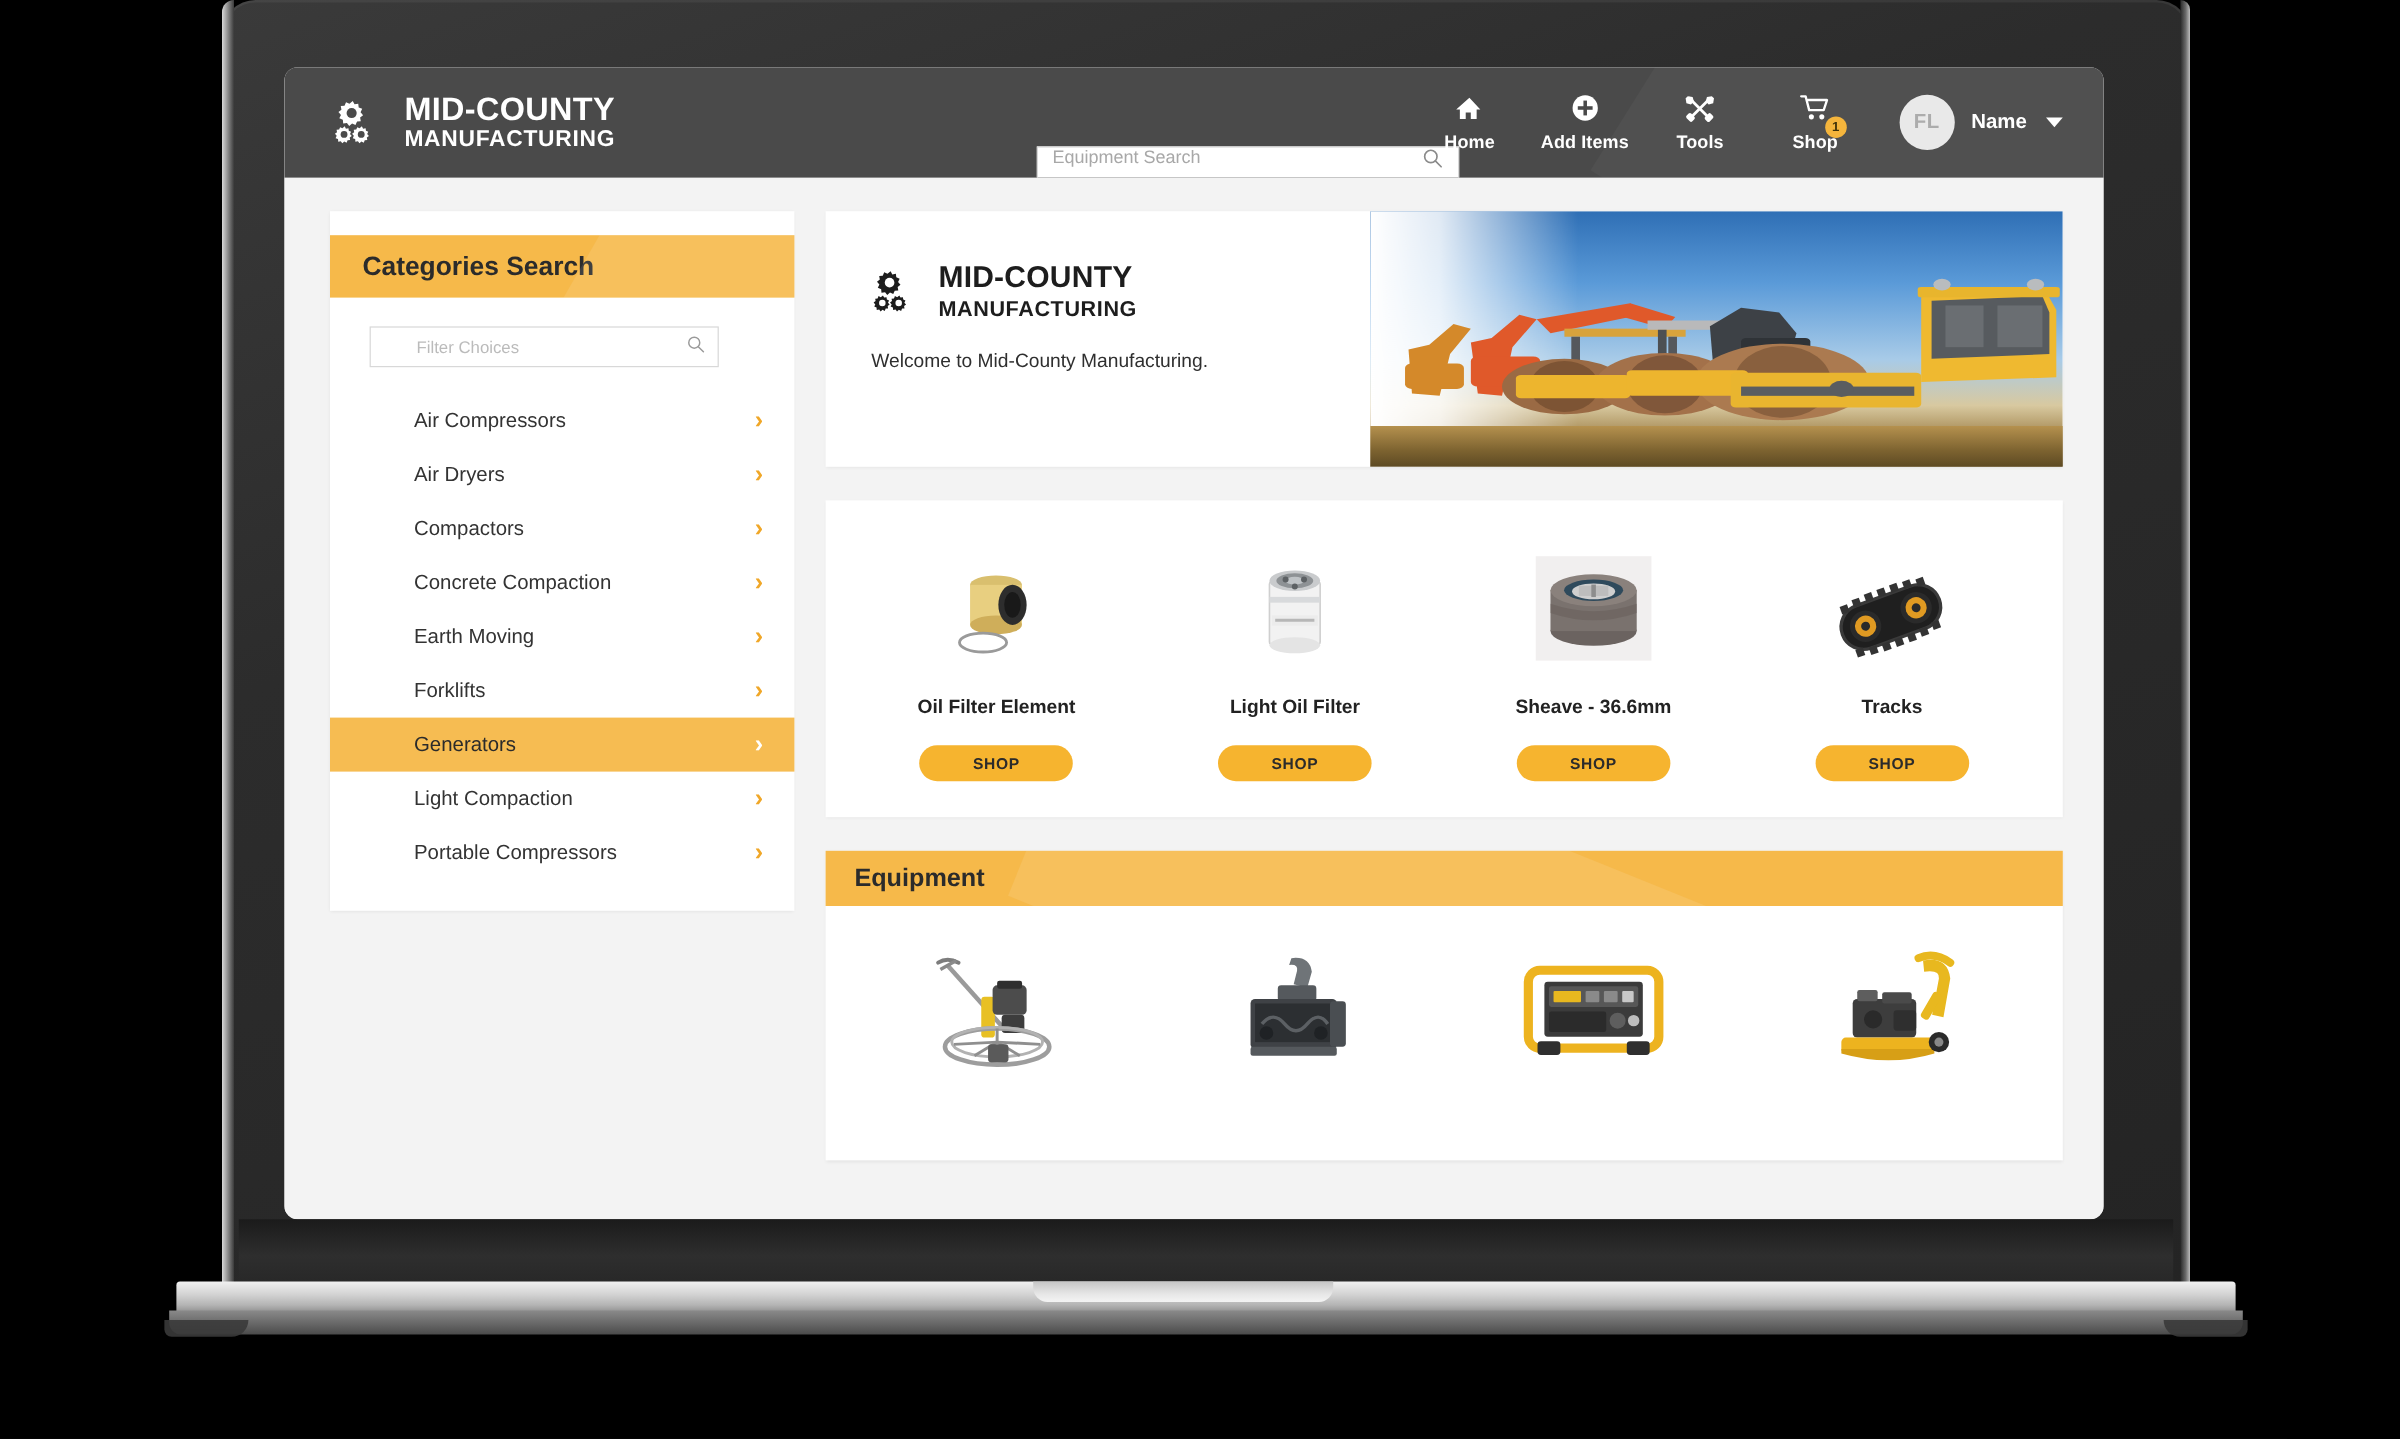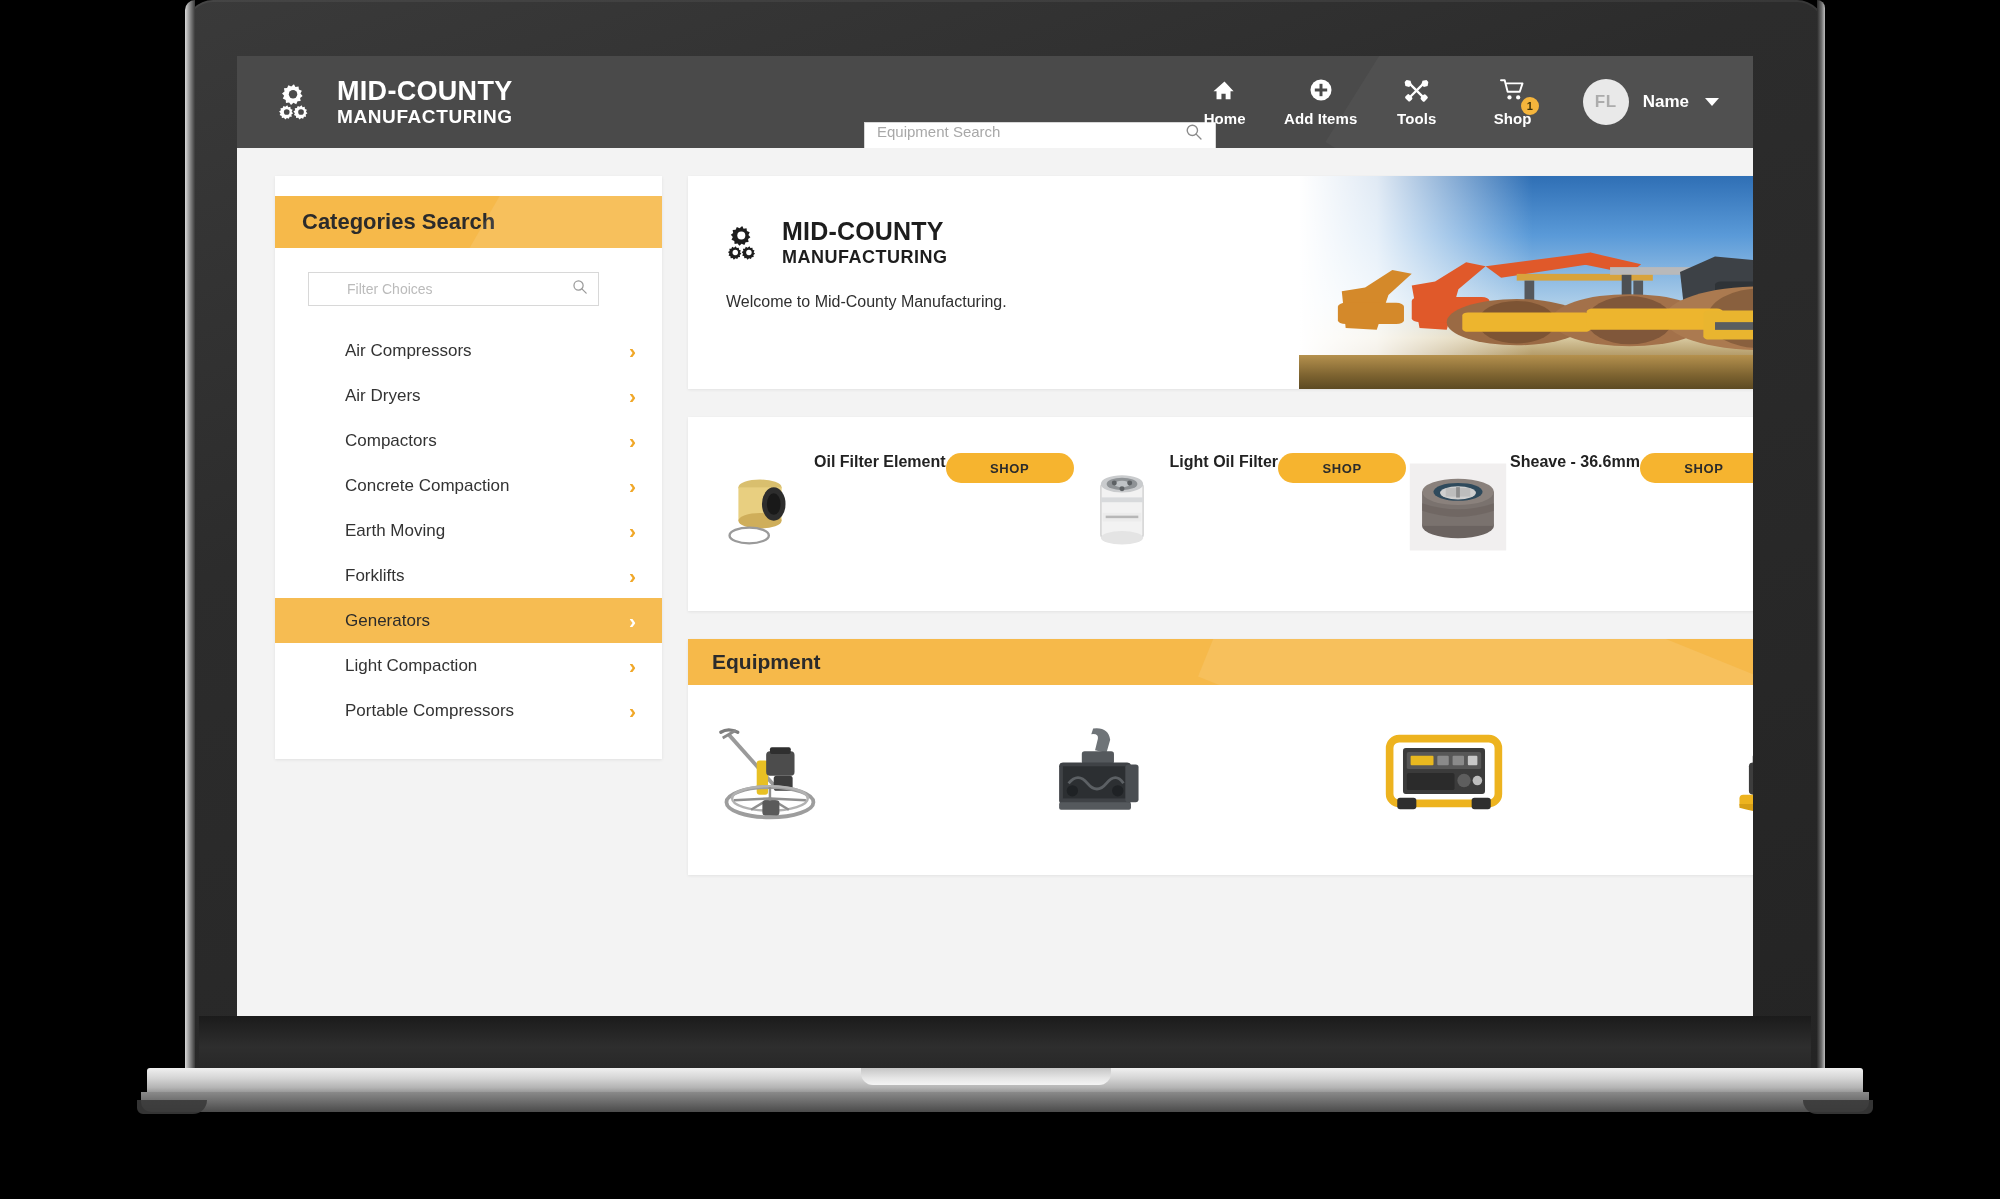--- a/index.html
+++ b/index.html
@@ -55,20 +55,21 @@
 
   
   .screen {
     position: absolute;
     left: 52px;
     top: 56px;
     width: 1516px;
     height: 960px;
     background: #f3f3f3;
     overflow: hidden;
+    border-radius: 11px;
   }
 
   
   .bezel-bottom {
     position: absolute;
     left: 14px;
     top: 1016px;
     width: 1612px;
     height: 56px;
     background: linear-gradient(180deg, #1b1b1b 0%, #2e2e2e 55%, #272727 100%);
@@ -413,22 +414,22 @@
     background: rgba(255,255,255,0.10);
     transform: rotate(22deg);
   }
   .grid {
     display: grid;
     grid-template-columns: repeat(4, 1fr);
     padding: 36px 18px 30px 18px;
   }
   .card {
     display: flex;
-    flex-direction: row;
-    align-items: flex-start;
+    flex-direction: column;
+    align-items: center;
   }
   .card-img {
     height: 104px;
     display: flex;
     align-items: flex-end;
     justify-content: center;
     margin-bottom: 24px;
   }
   .card-title {
     font-size: 16px;

